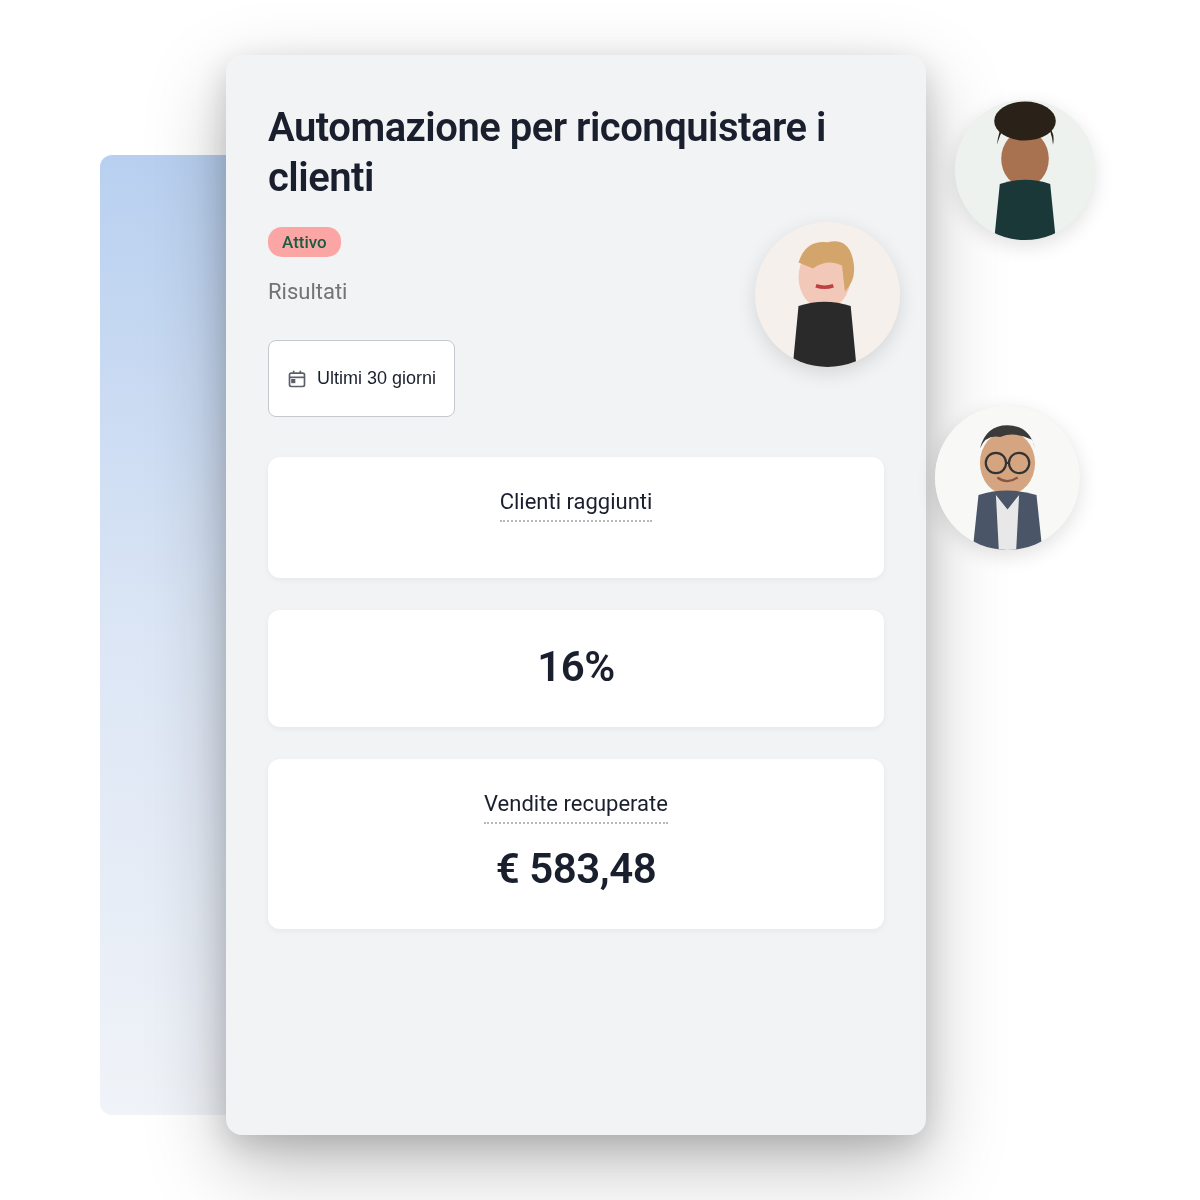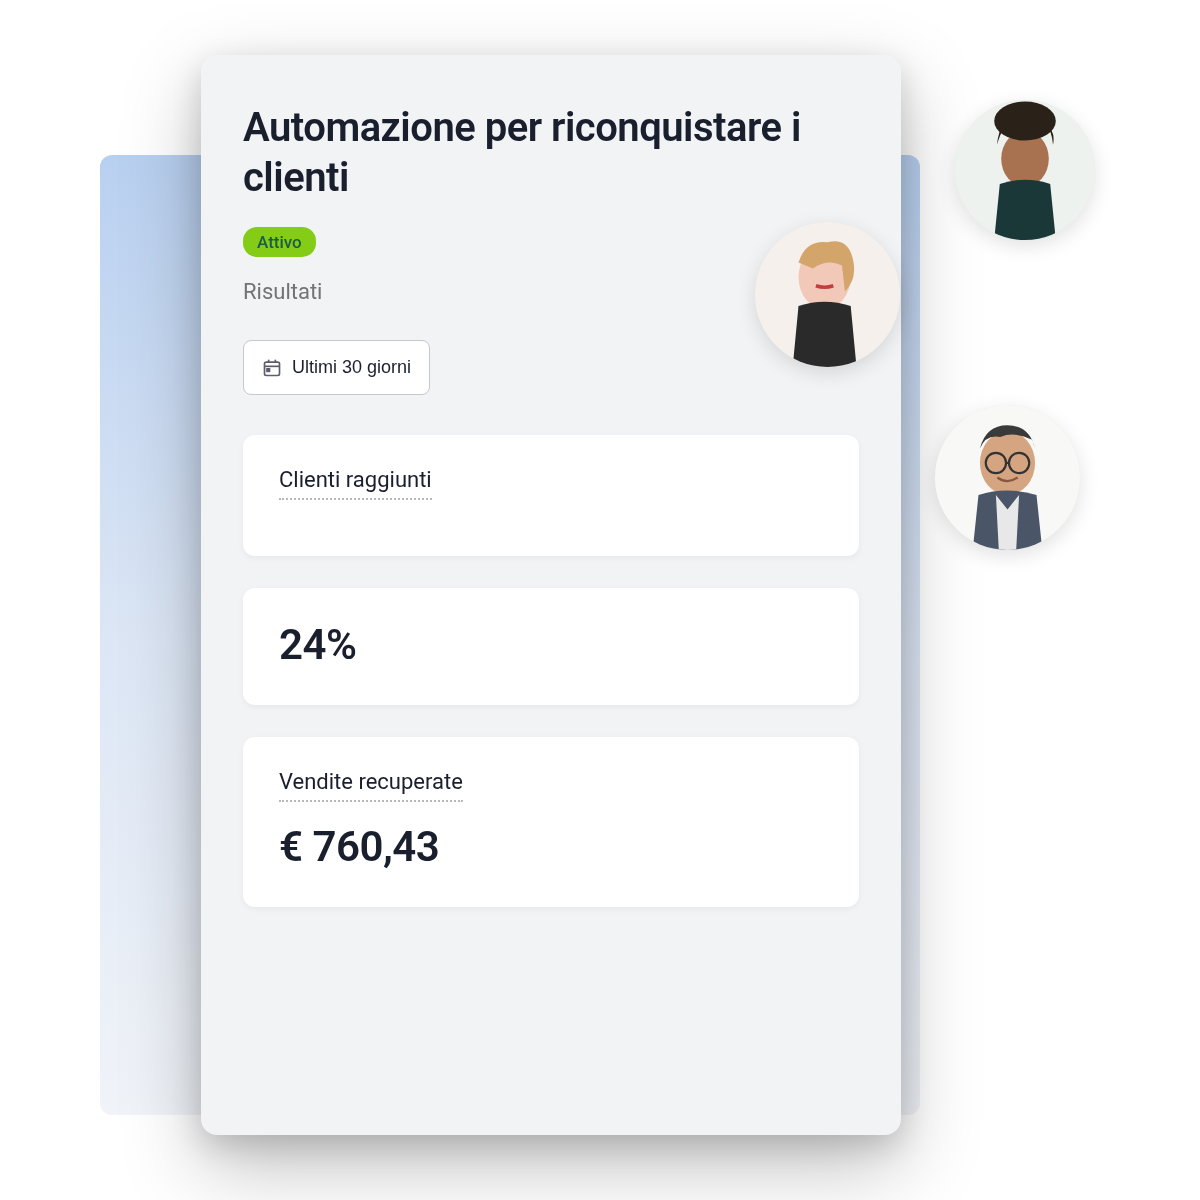--- a/index.html
+++ b/index.html
@@ -19,81 +19,82 @@
       position: absolute;
       left: 100px;
       top: 155px;
       width: 820px;
       height: 960px;
       background: linear-gradient(180deg, #b8d0f0 0%, #dce6f5 50%, #f0f3f8 100%);
       border-radius: 12px;
     }
     .card {
       position: absolute;
-      left: 201px;
+      left: 226px;
       top: 55px;
       width: 700px;
       height: 1080px;
       background: #f2f3f5;
       border-radius: 16px;
       box-shadow: 0 30px 80px rgba(0,0,0,0.25), 0 10px 30px rgba(0,0,0,0.15);
       padding: 48px 42px;
     }
     .card-title {
       font-size: 40px;
       font-weight: 600;
       color: #1a1f2e;
       line-height: 1.25;
       margin-bottom: 24px;
       letter-spacing: -0.5px;
     }
     .status-badge {
       display: inline-block;
-      background: #84cc16;
+      background: #fca5a5;
       color: #1a5d42;
       font-size: 17px;
       font-weight: 500;
       padding: 5px 14px;
       border-radius: 14px;
       margin-bottom: 22px;
     }
     .results-label {
       font-size: 22px;
       color: #737373;
       font-weight: 400;
       margin-bottom: 36px;
     }
     .date-filter {
       display: inline-flex;
       align-items: center;
       gap: 10px;
       background: #fff;
       border: 1px solid #c5c8cc;
       border-radius: 8px;
-      padding: 16px 18px;
+      padding: 27px 18px;
       font-size: 18px;
       color: #1a1f2e;
       cursor: pointer;
       margin-bottom: 40px;
     }
     .calendar-icon {
       width: 20px;
       height: 20px;
       display: inline-block;
     }
     .metrics-list {
       display: flex;
       flex-direction: column;
       gap: 32px;
     }
     .metric-card {
       background: #fff;
       border-radius: 12px;
       padding: 32px 36px 36px;
       box-shadow: 0 2px 6px rgba(0,0,0,0.05);
+      text-align: center;
     }
     .metric-label {
       font-size: 22px;
       color: #1a1f2e;
       font-weight: 400;
       padding-bottom: 6px;
       border-bottom: 2px dotted #b5b8bc;
       display: inline-block;
       margin-bottom: 20px;
     }
@@ -154,25 +155,25 @@
       </svg>
     </span>
     <span>Ultimi 30 giorni</span>
   </button>
 
   <div class="metrics-list">
     <div class="metric-card">
       <div class="metric-label">Clienti raggiunti</div>
     </div>
     <div class="metric-card">
-      <div class="metric-value">24%</div>
+      <div class="metric-value">16%</div>
     </div>
     <div class="metric-card">
       <div class="metric-label">Vendite recuperate</div>
-      <div class="metric-value">€ 760,43</div>
+      <div class="metric-value">€ 583,48</div>
     </div>
   </div>
 </div>
 
 <div class="avatar avatar-1">
   <svg viewBox="0 0 100 100">
     <rect width="100" height="100" fill="#f5f0ec"></rect>
     <ellipse cx="48" cy="38" rx="18" ry="22" fill="#f2c9b8"></ellipse>
     <path d="M30 28 Q35 12 50 14 Q65 10 68 28 Q70 40 62 48 L60 30 Q50 25 40 32 Z" fill="#d4a56b"></path>
     <path d="M42 44 Q48 46 54 44" stroke="#c04040" stroke-width="2.5" fill="none"></path>

